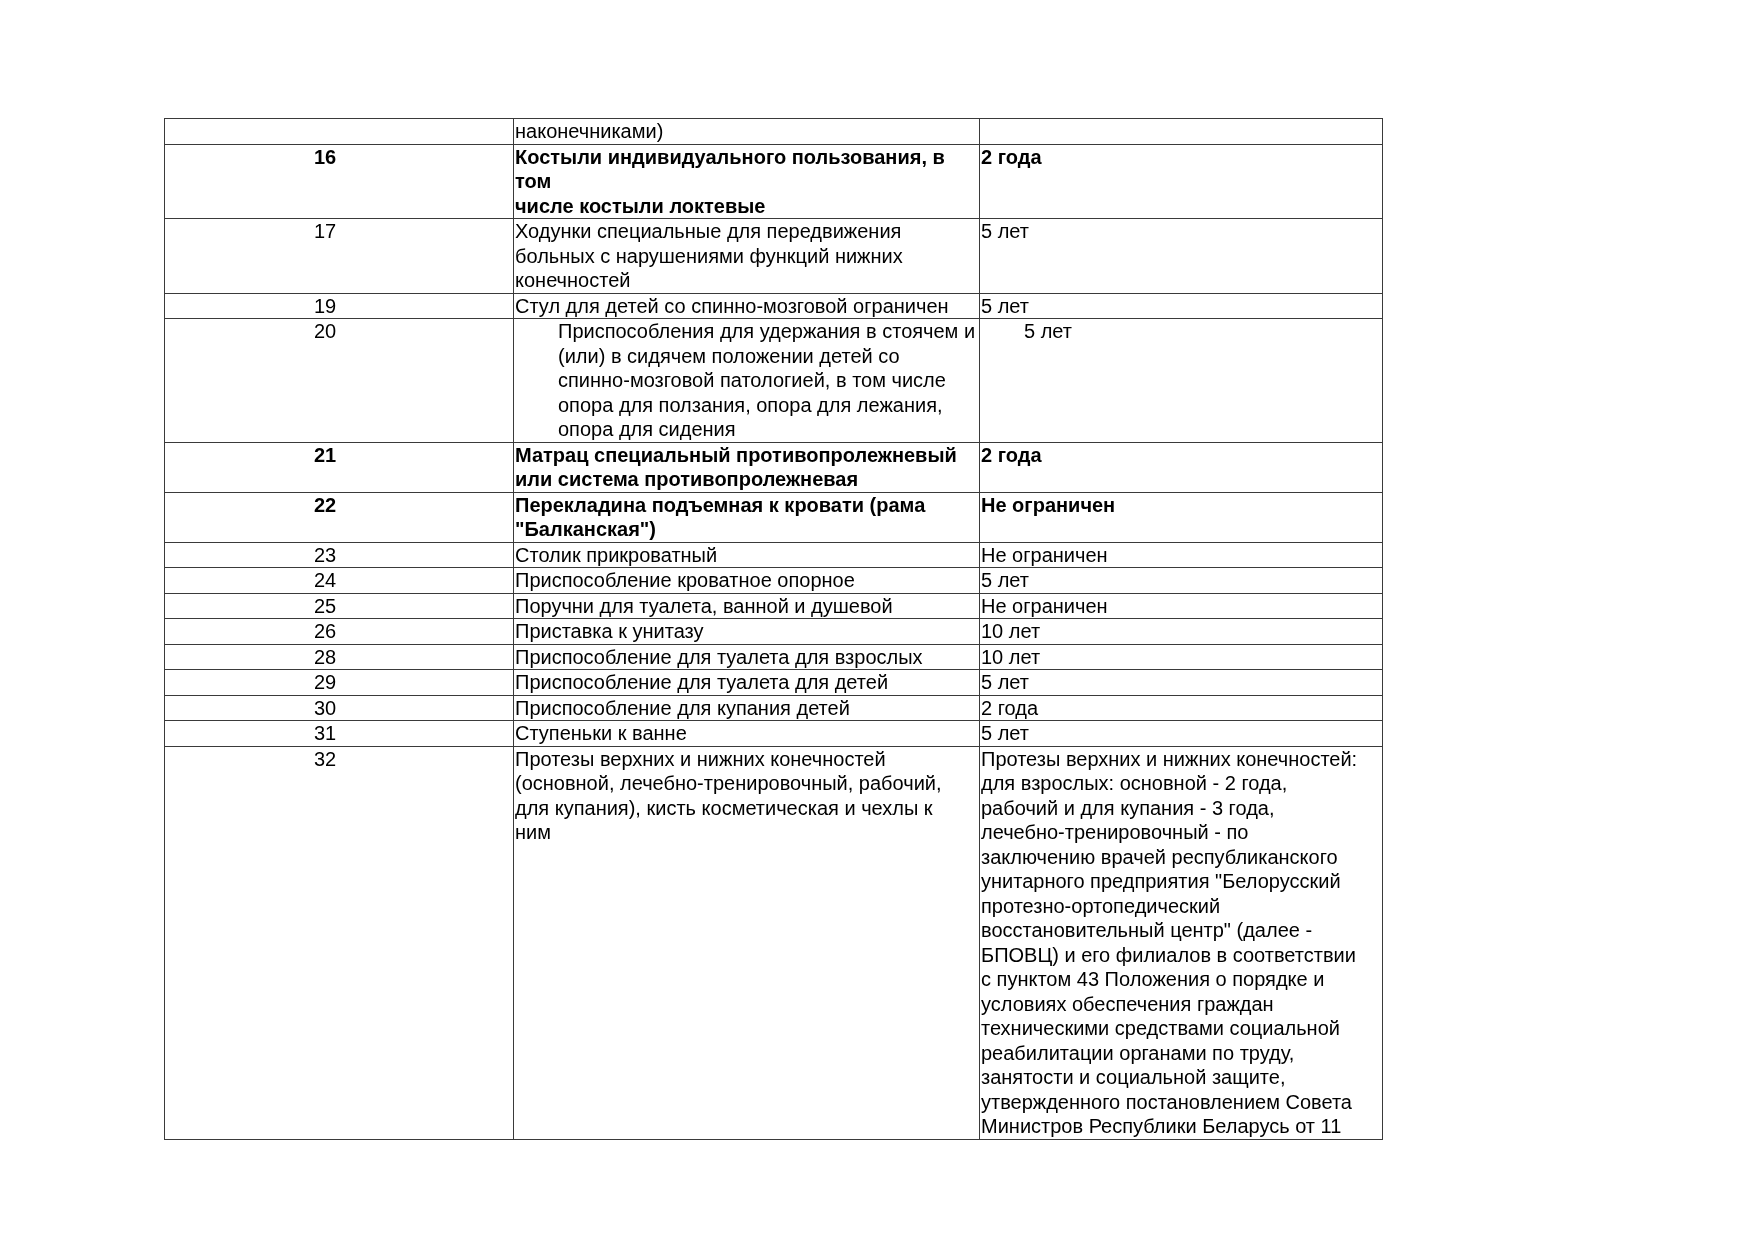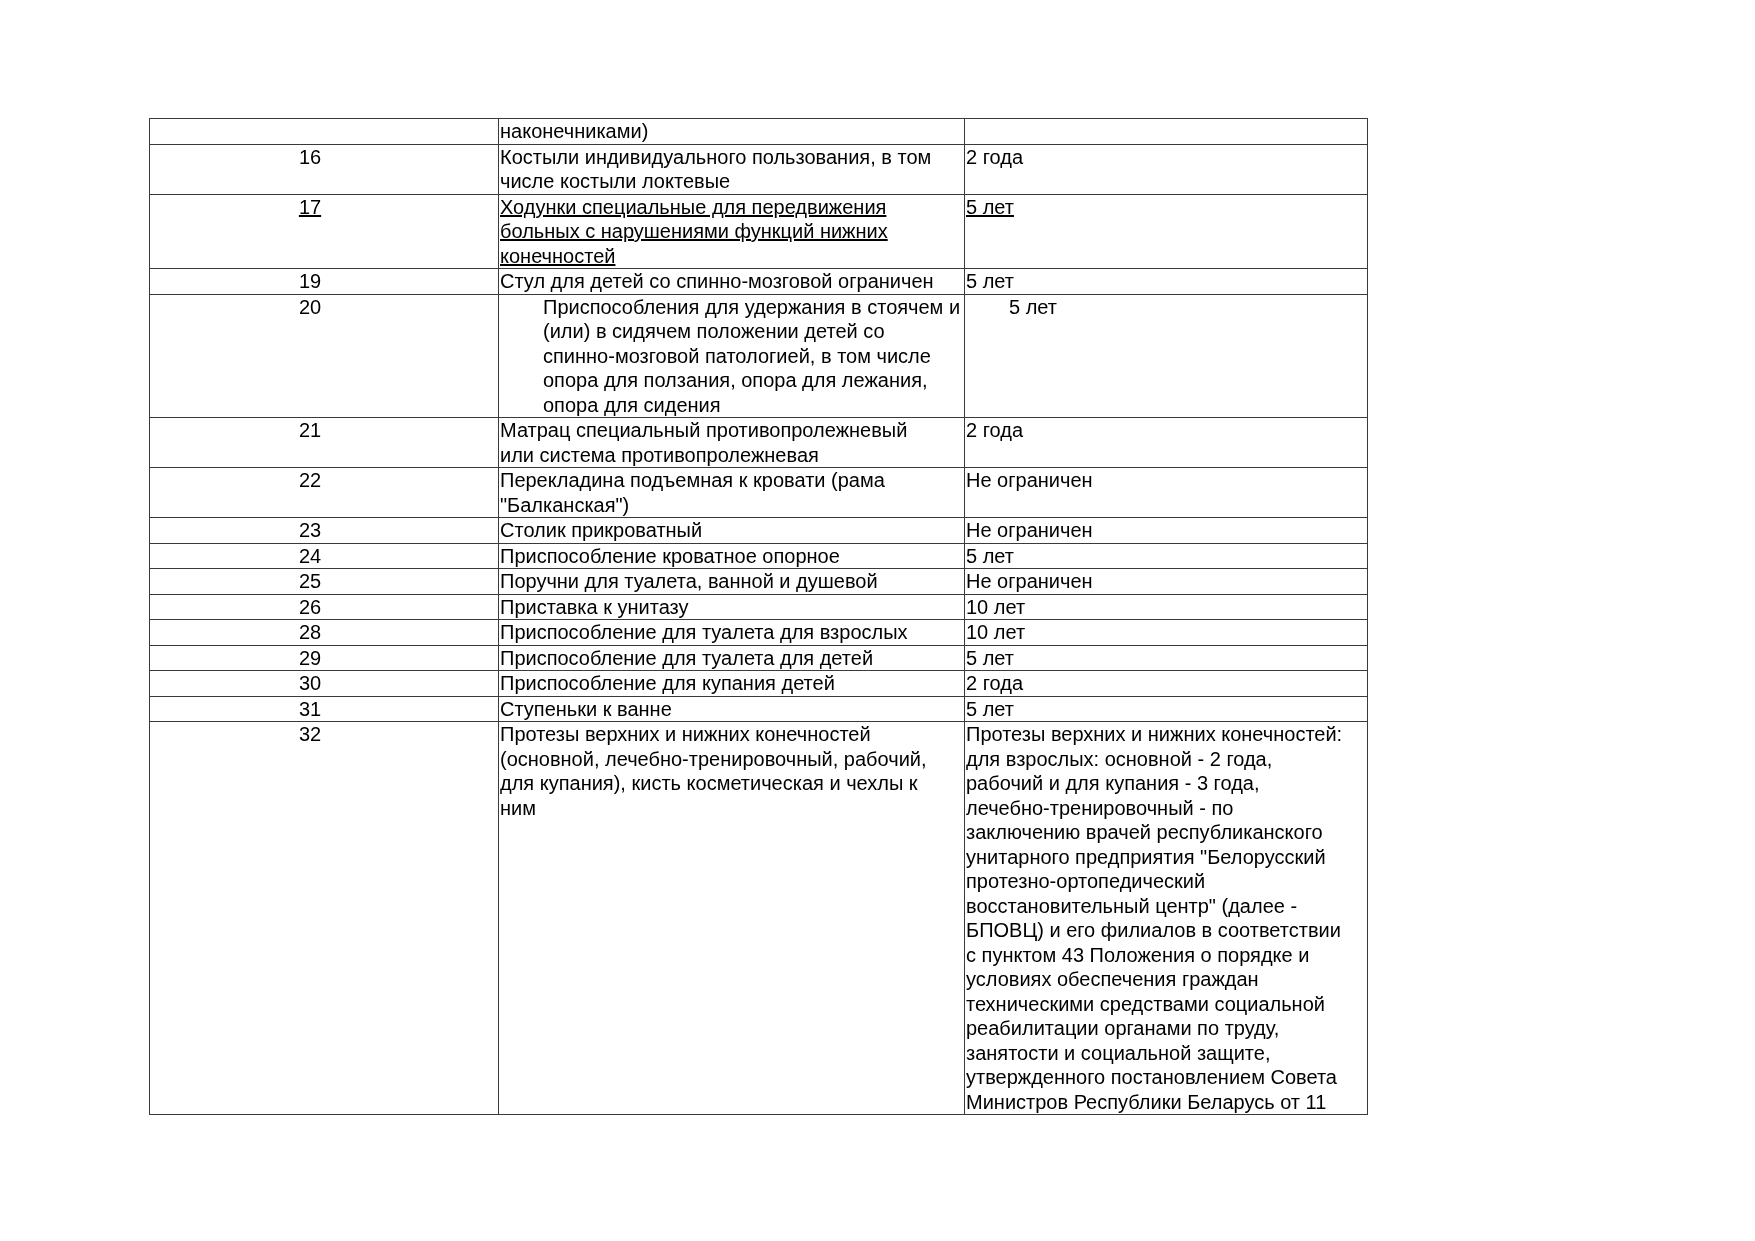--- a/index.html
+++ b/index.html
@@ -1,19 +1,19 @@
 <!DOCTYPE html>
 <html><head>
 <meta charset="utf-8">
 <style>
   html, body { margin: 0; padding: 0; background: #ffffff; }
   body { width: 1755px; height: 1241px; position: relative; overflow: hidden; }
   .doc-table {
     position: absolute;
-    left: 149px; top: 118px;
+    left: 164px; top: 118px;
     border-collapse: collapse;
     table-layout: fixed;
     width: 1218px;
     font-family: "Liberation Sans", sans-serif;
     font-size: 20px;
     line-height: 24.5px;
     color: #000;
   }
   .doc-table td {
     border: 1.5px solid #3a3a3a;
@@ -21,22 +21,22 @@
     vertical-align: top;
     white-space: pre-line;
     overflow: hidden;
   }
   .doc-table td.num { text-align: center; padding: 0 28px 0 0; }
   col.c1 { width: 349px; }
   col.c2 { width: 466px; }
   col.c3 { width: 403px; }
   tr.r0 td { height: 24px; }
   tr.h1 td { height: 24px; }
-  tr.h2 td { height: 49px; }
-  tr.h3 td { height: 73px; text-decoration: underline; }
+  tr.h2 td { height: 49px; font-weight: bold; }
+  tr.h3 td { height: 73px; }
   tr.h5 td { height: 122px; padding-left: 44px; }
   tr.h16 td { height: 384px; }
 </style>
 </head>
 <body>
 
 <table class="doc-table">
   <colgroup>
       <col class="c1">
       <col class="c2">

